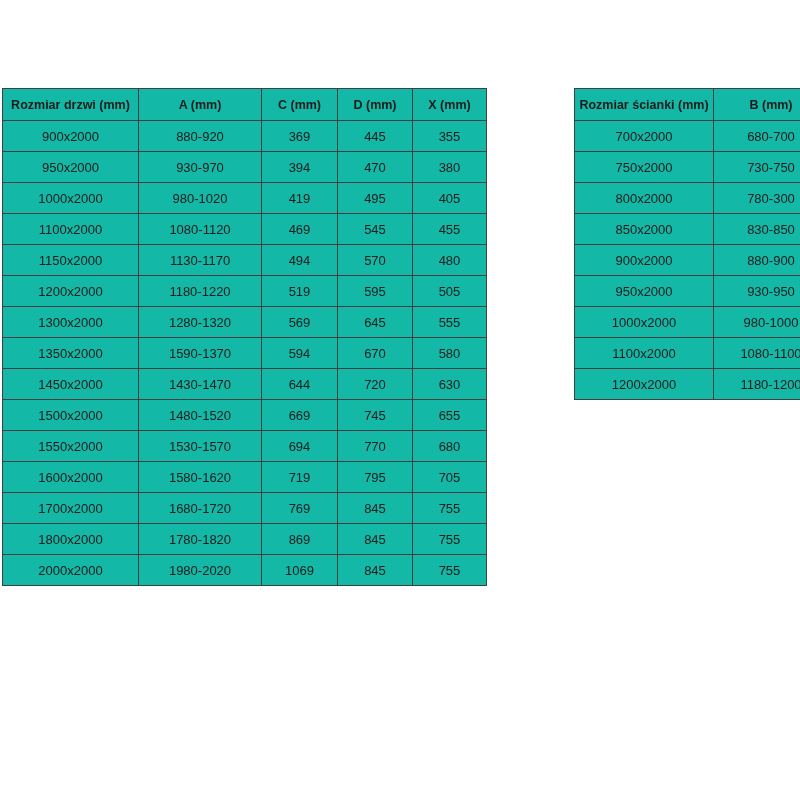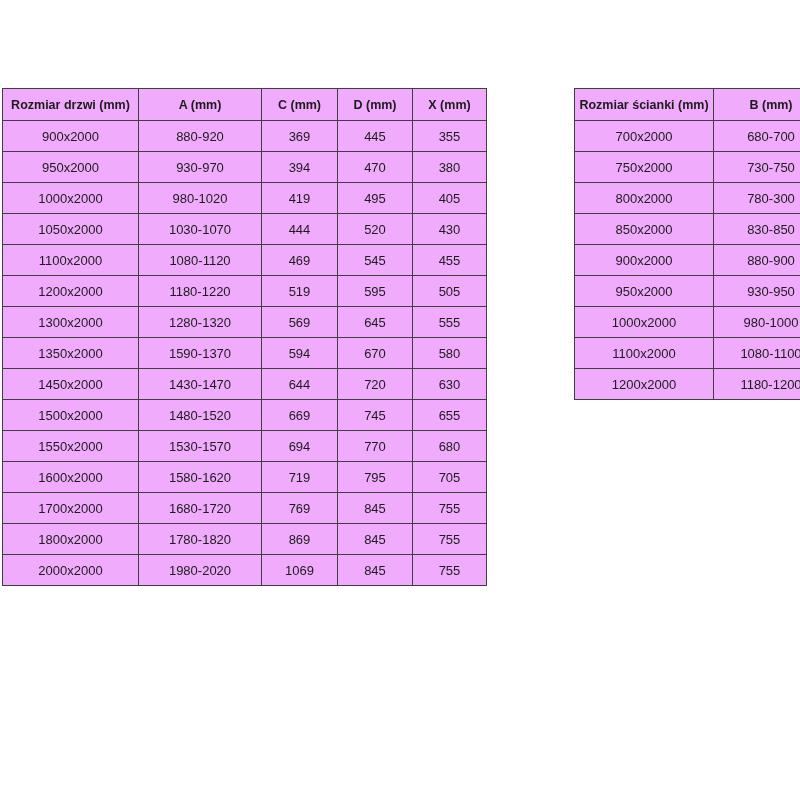--- a/index.html
+++ b/index.html
@@ -12,21 +12,21 @@
     width: 800px;
     height: 800px;
     background: #ffffff;
     font-family: "Liberation Sans", sans-serif;
     color: #1c1c1c;
   }
   table.spec-table {
     position: absolute;
     border-collapse: collapse;
     table-layout: fixed;
-    background: #f0abfc;
+    background: #14b8a6;
   }
   table.spec-table th,
   table.spec-table td {
     border: 1px solid #3f3f3f;
     text-align: center;
     vertical-align: middle;
     padding: 0 2px;
     overflow: hidden;
     white-space: nowrap;
   }
@@ -98,34 +98,34 @@
           <td>380</td>
         </tr>
         <tr>
           <td>1000x2000</td>
           <td>980-1020</td>
           <td>419</td>
           <td>495</td>
           <td>405</td>
         </tr>
         <tr>
-          <td>1050x2000</td>
-          <td>1030-1070</td>
-          <td>444</td>
-          <td>520</td>
-          <td>430</td>
-        </tr>
-        <tr>
           <td>1100x2000</td>
           <td>1080-1120</td>
           <td>469</td>
           <td>545</td>
           <td>455</td>
         </tr>
         <tr>
+          <td>1150x2000</td>
+          <td>1130-1170</td>
+          <td>494</td>
+          <td>570</td>
+          <td>480</td>
+        </tr>
+        <tr>
           <td>1200x2000</td>
           <td>1180-1220</td>
           <td>519</td>
           <td>595</td>
           <td>505</td>
         </tr>
         <tr>
           <td>1300x2000</td>
           <td>1280-1320</td>
           <td>569</td>

